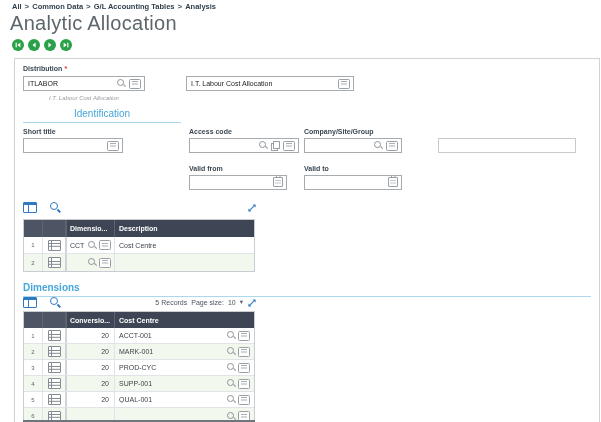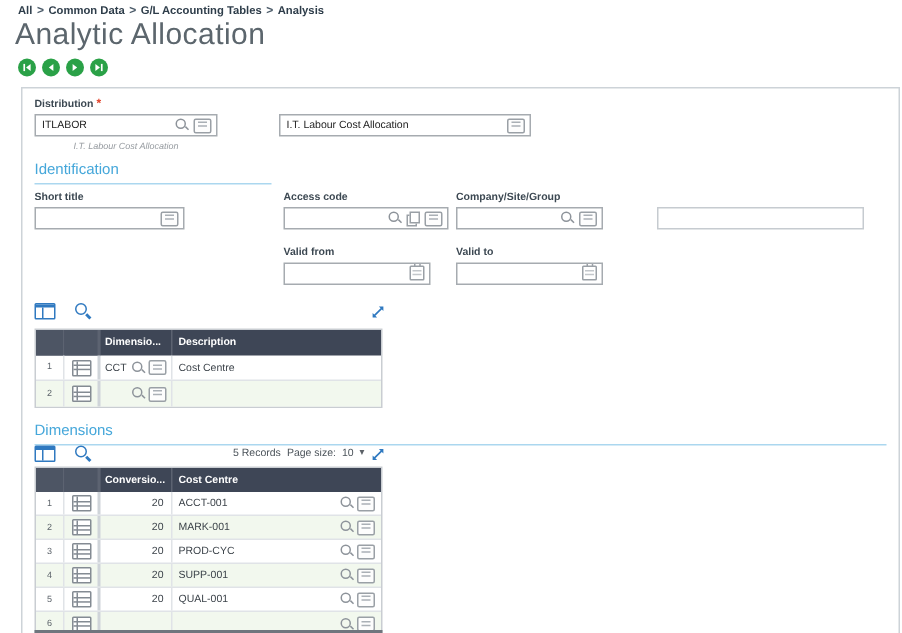--- a/index.html
+++ b/index.html
@@ -115,21 +115,21 @@
     <input type="text" value="ITLABOR" style="">
     <span class="i-search"></span>
     <span class="i-form"></span>
   </div>
   <div class="abs helper" style="left:8px;top:36px;width:122px;">I.T. Labour Cost Allocation</div>
   <div class="abs field" style="left:171px;top:17px;width:168px;">
     <input type="text" value="I.T. Labour Cost Allocation" style="">
     <span class="i-form"></span>
   </div>
 
-  <div class="abs sec-h" style="left:8px;top:49px;width:158px;">Identification</div>
+  <div class="abs sec-h" style="left:8px;top:49px;width:158px;text-align:center;">Identification</div>
   <div class="abs lbl" style="left:8px;top:69px;">Short title</div>
   <div class="abs field" style="left:8px;top:79px;width:100px;">
     <input type="text" value="" style="">
     <span class="i-form"></span>
   </div>
 
 
   <div class="abs lbl" style="left:174px;top:69px;">Access code</div>
   <div class="abs field" style="left:174px;top:79px;width:110px;">
     <input type="text" value="" style="">
@@ -203,21 +203,21 @@
         <span class="cell-text"></span>
         <span class="i-search"></span>
         <span class="i-form"></span>
       </div>
       <div class="c-desc">
           <span class="cell-text"></span>
         </div>
     </div>
   </div>
 
-  <div class="abs sec-h" style="left:8px;top:223px;width:568px;">Dimensions</div>
+  <div class="abs sec-h" style="left:8px;top:223px;width:568px;font-weight:bold;">Dimensions</div>
   <div class="abs grid-toolbar" style="left:8px;top:237px;width:234px;height:13px;">
     <div class="tb-left">
       <span class="i-grid"></span>
       <span class="i-search blue"></span>
     </div>
     <div class="tb-right">
       <span>5 Records</span>
       <span>Page size:</span>
       <span>10</span>
       <span class="caret">▾</span>

